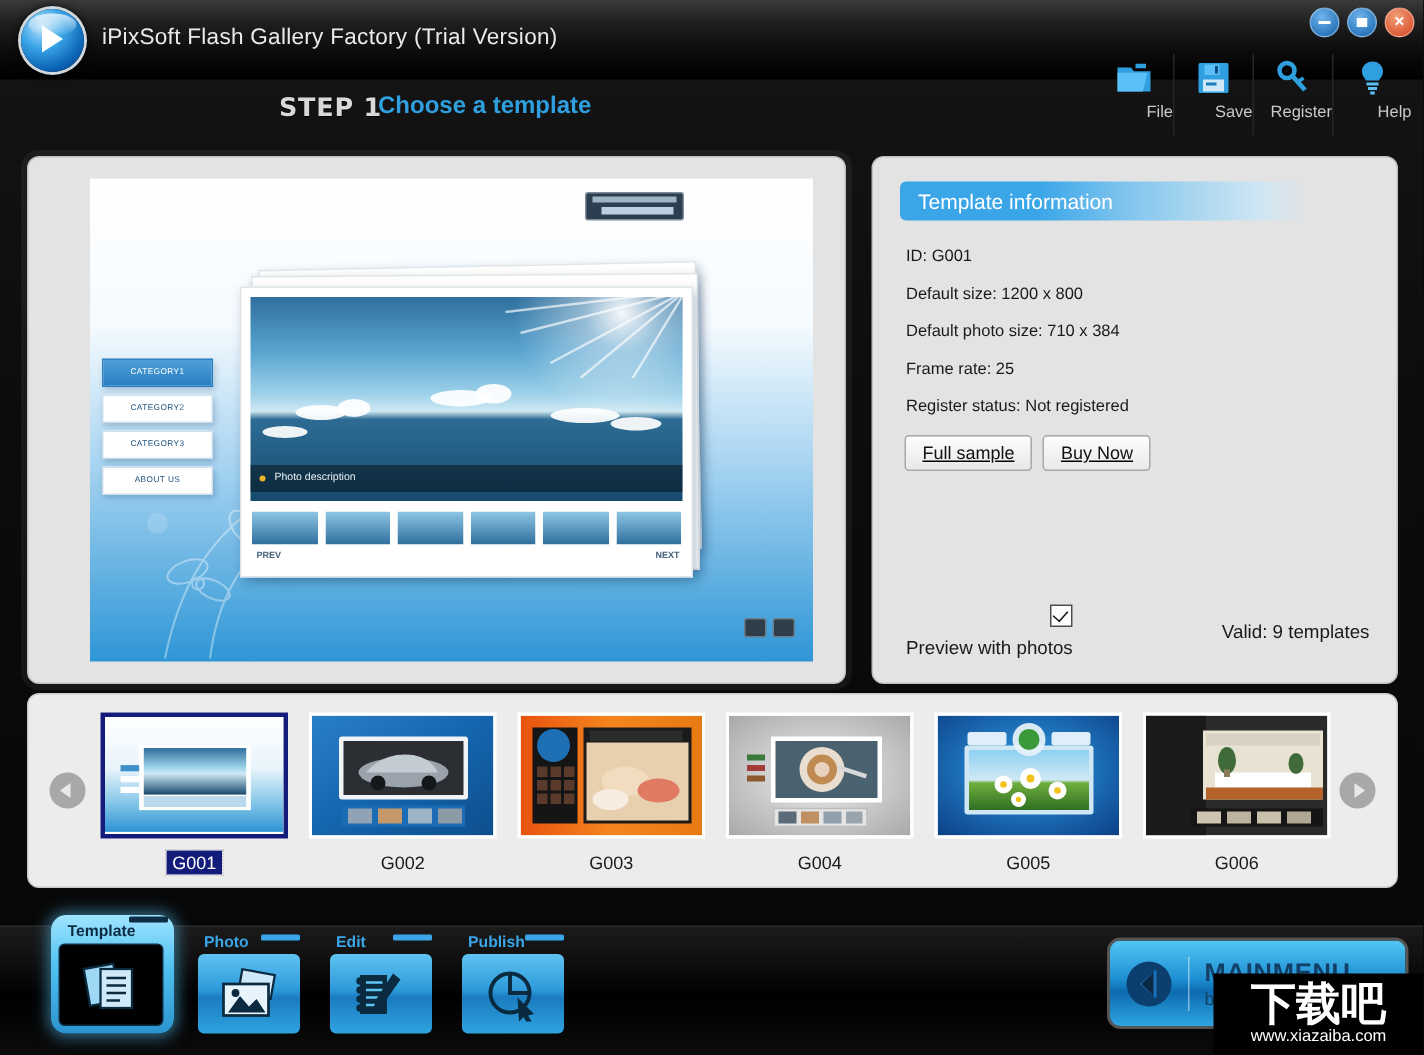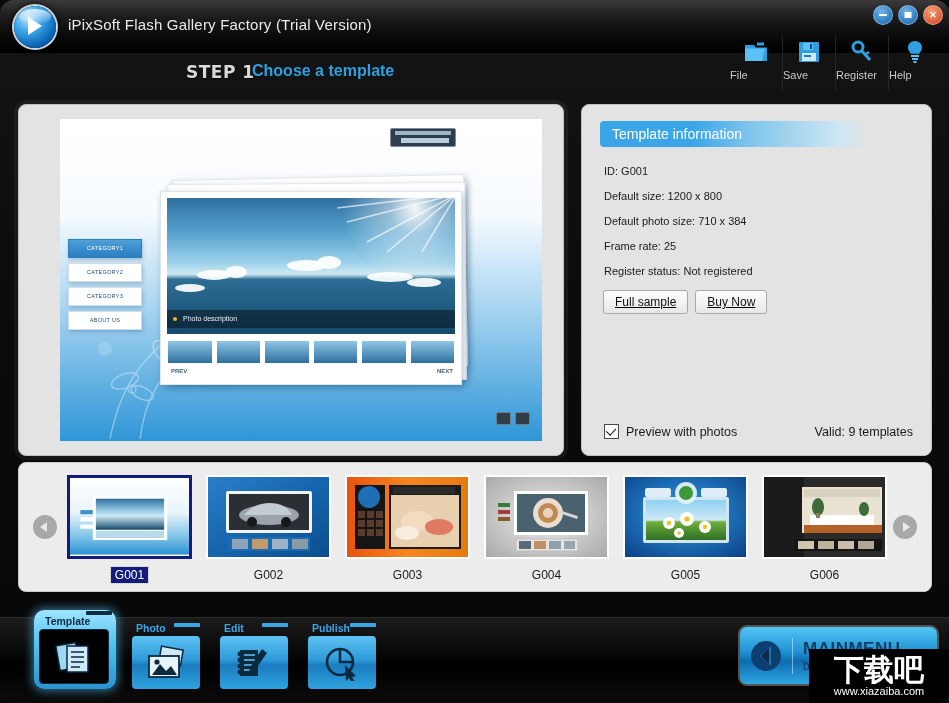--- a/index.html
+++ b/index.html
@@ -2,21 +2,21 @@
 <html><head>
 <meta charset="utf-8">
 <style>
   html,body{margin:0;padding:0;}
   body{
     width:949px;height:703px;overflow:hidden;
     font-family:"Liberation Sans",sans-serif;
     background:#0a0a0a;
   }
   .app{position:relative;width:949px;height:703px;overflow:hidden;
-       background:linear-gradient(180deg,#151515 0%,#0c0c0c 40%,#060606 100%);border-radius:14px;}
+       background:linear-gradient(180deg,#151515 0%,#0c0c0c 40%,#060606 100%);}
 
   
   .titlebar{position:absolute;left:0;top:0;width:949px;height:52px;
             background:linear-gradient(180deg,#3a3a3a 0%,#1d1d1d 32%,#0a0a0a 70%,#000 100%);
             border-bottom:1px solid #000;}
   .logo{position:absolute;left:14px;top:6px;width:42px;height:42px;border-radius:50%;
         background:radial-gradient(circle at 34% 28%,#bfe4fb 0%,#3aa6e8 35%,#0b63b5 70%,#063a70 100%);
         box-shadow:0 0 0 2px #cfd8de,0 0 6px 2px rgba(0,0,0,.8);}
   .logo:after{content:"";position:absolute;left:14px;top:11px;
         border-left:14px solid #fff;border-top:9px solid transparent;border-bottom:9px solid transparent;}
@@ -34,21 +34,21 @@
            color:#fff;font-size:9px;font-weight:bold;line-height:1;}
   .wbtn.min .g{width:8px;height:2px;background:#fff;}
   .wbtn.max .g{width:7px;height:6px;background:#fff;}
   .step-num{position:absolute;left:186px;top:62px;font-size:17px;font-weight:bold;
             color:#d9d9d9;letter-spacing:.5px;font-family:"DejaVu Sans",sans-serif;
             text-shadow:0 1px 0 #000;}
   .step-txt{position:absolute;left:252px;top:62px;font-size:16px;font-weight:bold;color:#2f9fe0;}
 
   
   .toolbar{position:absolute;right:8px;top:36px;display:flex;height:54px;}
-  .tool{width:52px;position:relative;text-align:left;border-right:1px solid #262626;}
+  .tool{width:52px;position:relative;text-align:right;border-right:1px solid #262626;}
   .tool:last-child{border-right:none;}
   .tool .ic{height:32px;display:flex;align-items:center;justify-content:center;}
   .tool .lb{color:#c9c9c9;font-size:11px;margin-top:1px;}
 
   
   .preview-panel{position:absolute;left:18px;top:104px;width:544px;height:350px;
         background:#e3e3e3;border:1px solid #c0c0c0;border-radius:8px;
         box-shadow:0 0 0 4px rgba(255,255,255,.05);}
   .preview-stage{position:absolute;left:41px;top:14px;width:482px;height:322px;overflow:hidden;
         background:linear-gradient(180deg,#ffffff 0%,#f6fbff 30%,#9fd0ef 62%,#2e96d6 100%);}
@@ -59,21 +59,21 @@
         background:linear-gradient(90deg,#3aa6e8 0%,#3aa6e8 34%,#7fc4ee 55%,#a9d6ef 72%,#cfe6f4 88%,#e3e3e3 100%);}
   .info-head span{position:absolute;left:12px;top:5px;color:#fff;font-size:14px;}
   .info-lines{position:absolute;left:22px;top:60px;}
   .info-lines div{font-size:11px;color:#1a1a1a;margin-bottom:13px;}
   .info-btns{position:absolute;left:21px;top:185px;display:flex;gap:7px;text-decoration:underline;}
   .btn{background:linear-gradient(180deg,#fdfdfd,#e8e8e8);border:1px solid #a9a9a9;
        border-radius:3px;font-size:12px;padding:4px 11px;color:#111;cursor:pointer;
        font-family:"Liberation Sans",sans-serif;}
   .chkrow{position:absolute;left:22px;bottom:16px;right:18px;display:flex;
           align-items:center;justify-content:space-between;}
-  .chk{display:flex;align-items:flex-end;gap:7px;font-size:12.5px;color:#1a1a1a;}
+  .chk{display:flex;align-items:flex-end;gap:7px;font-size:12.5px;color:#1a1a1a;flex-direction:column;}
   .box{width:13px;height:13px;border:1px solid #4b4b4b;background:#fff;position:relative;}
   .box:after{content:"";position:absolute;left:3px;top:1px;width:5px;height:8px;
         border:solid #111;border-width:0 1.6px 1.6px 0;transform:rotate(42deg);}
   .valid{font-size:12.5px;color:#1a1a1a;}
 
   
   .pv-wm{position:absolute;left:330px;top:9px;width:64px;height:17px;
          background:#2c3e50;border:1px solid #7c8b96;border-radius:2px;}
   .pv-wm i{position:absolute;left:4px;top:2px;right:4px;height:4px;background:#9fb4c4;display:block;}
   .pv-wm u{position:absolute;left:10px;top:9px;right:6px;height:5px;background:#b9cede;display:block;}

